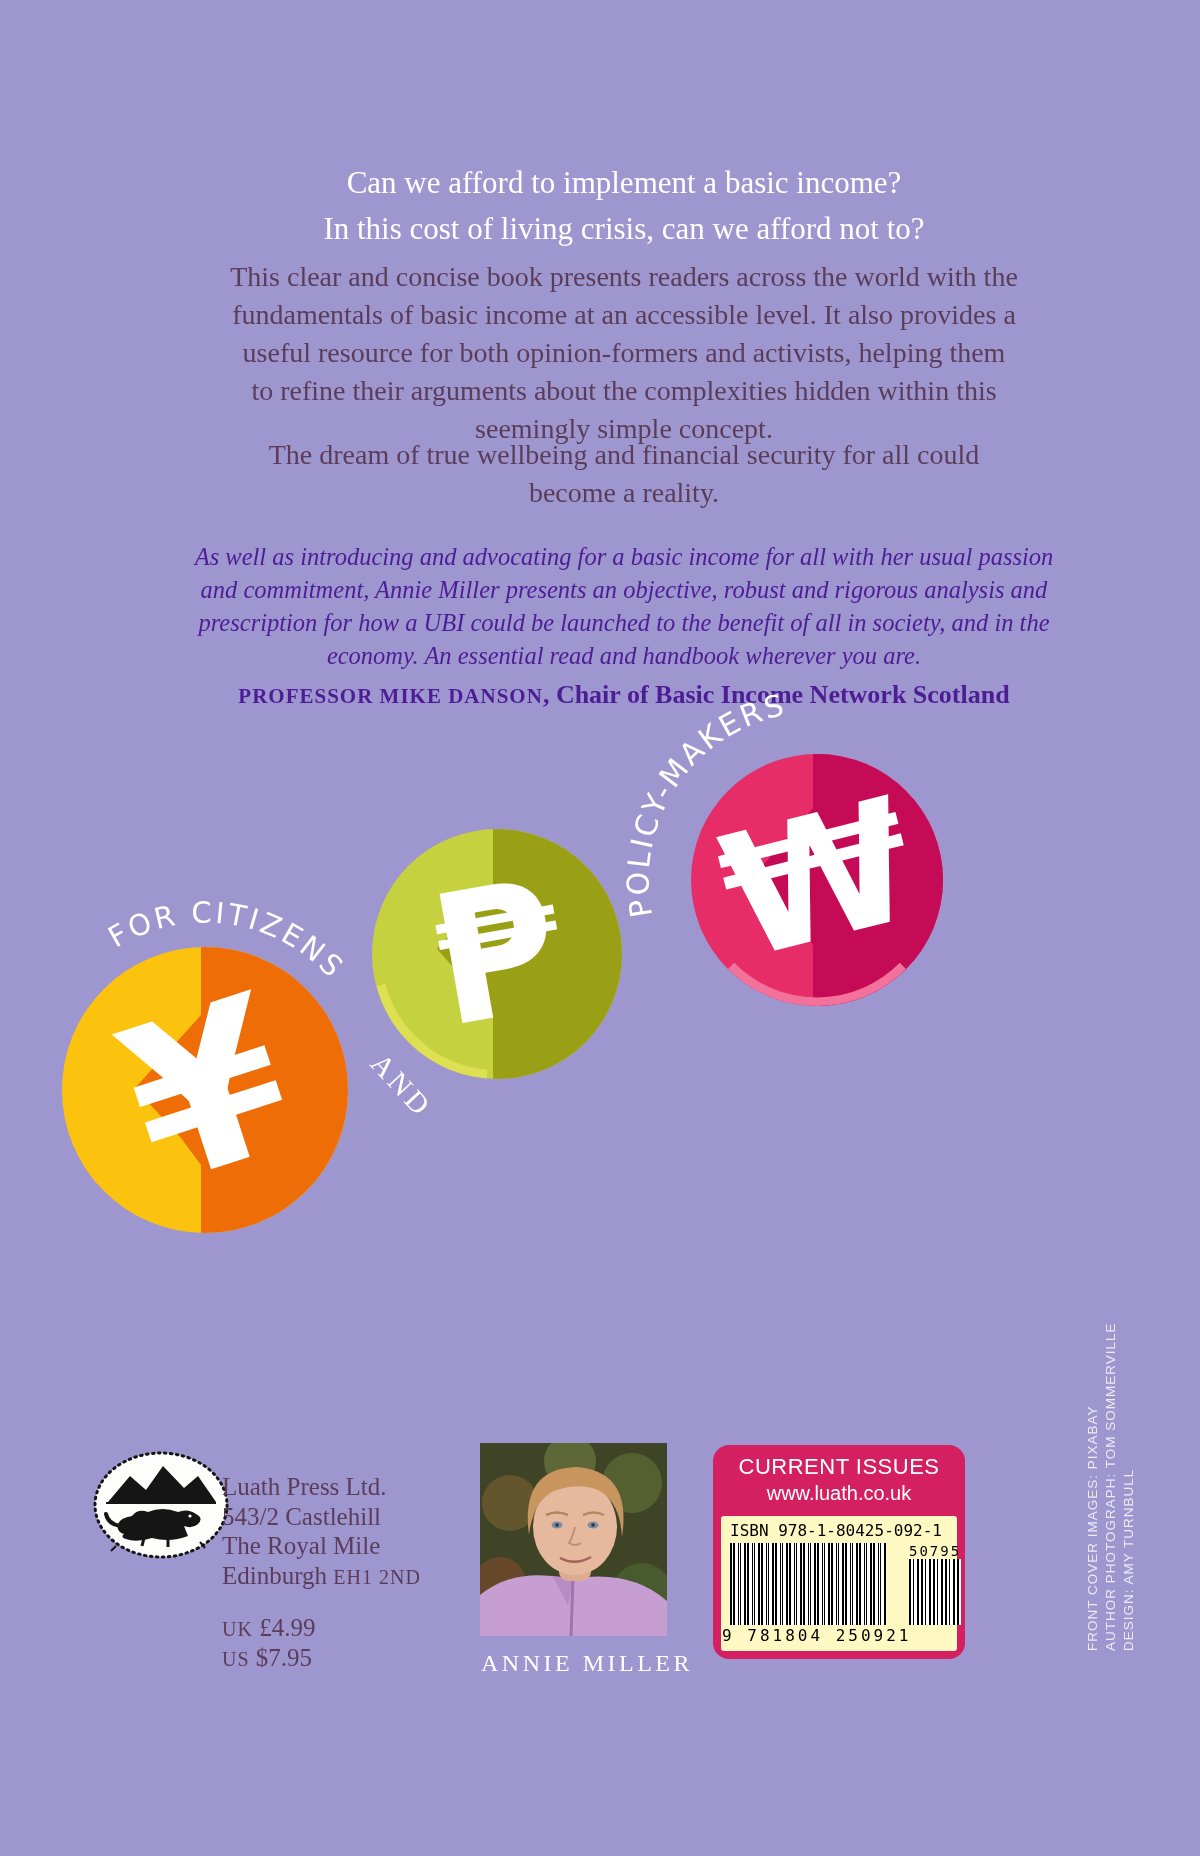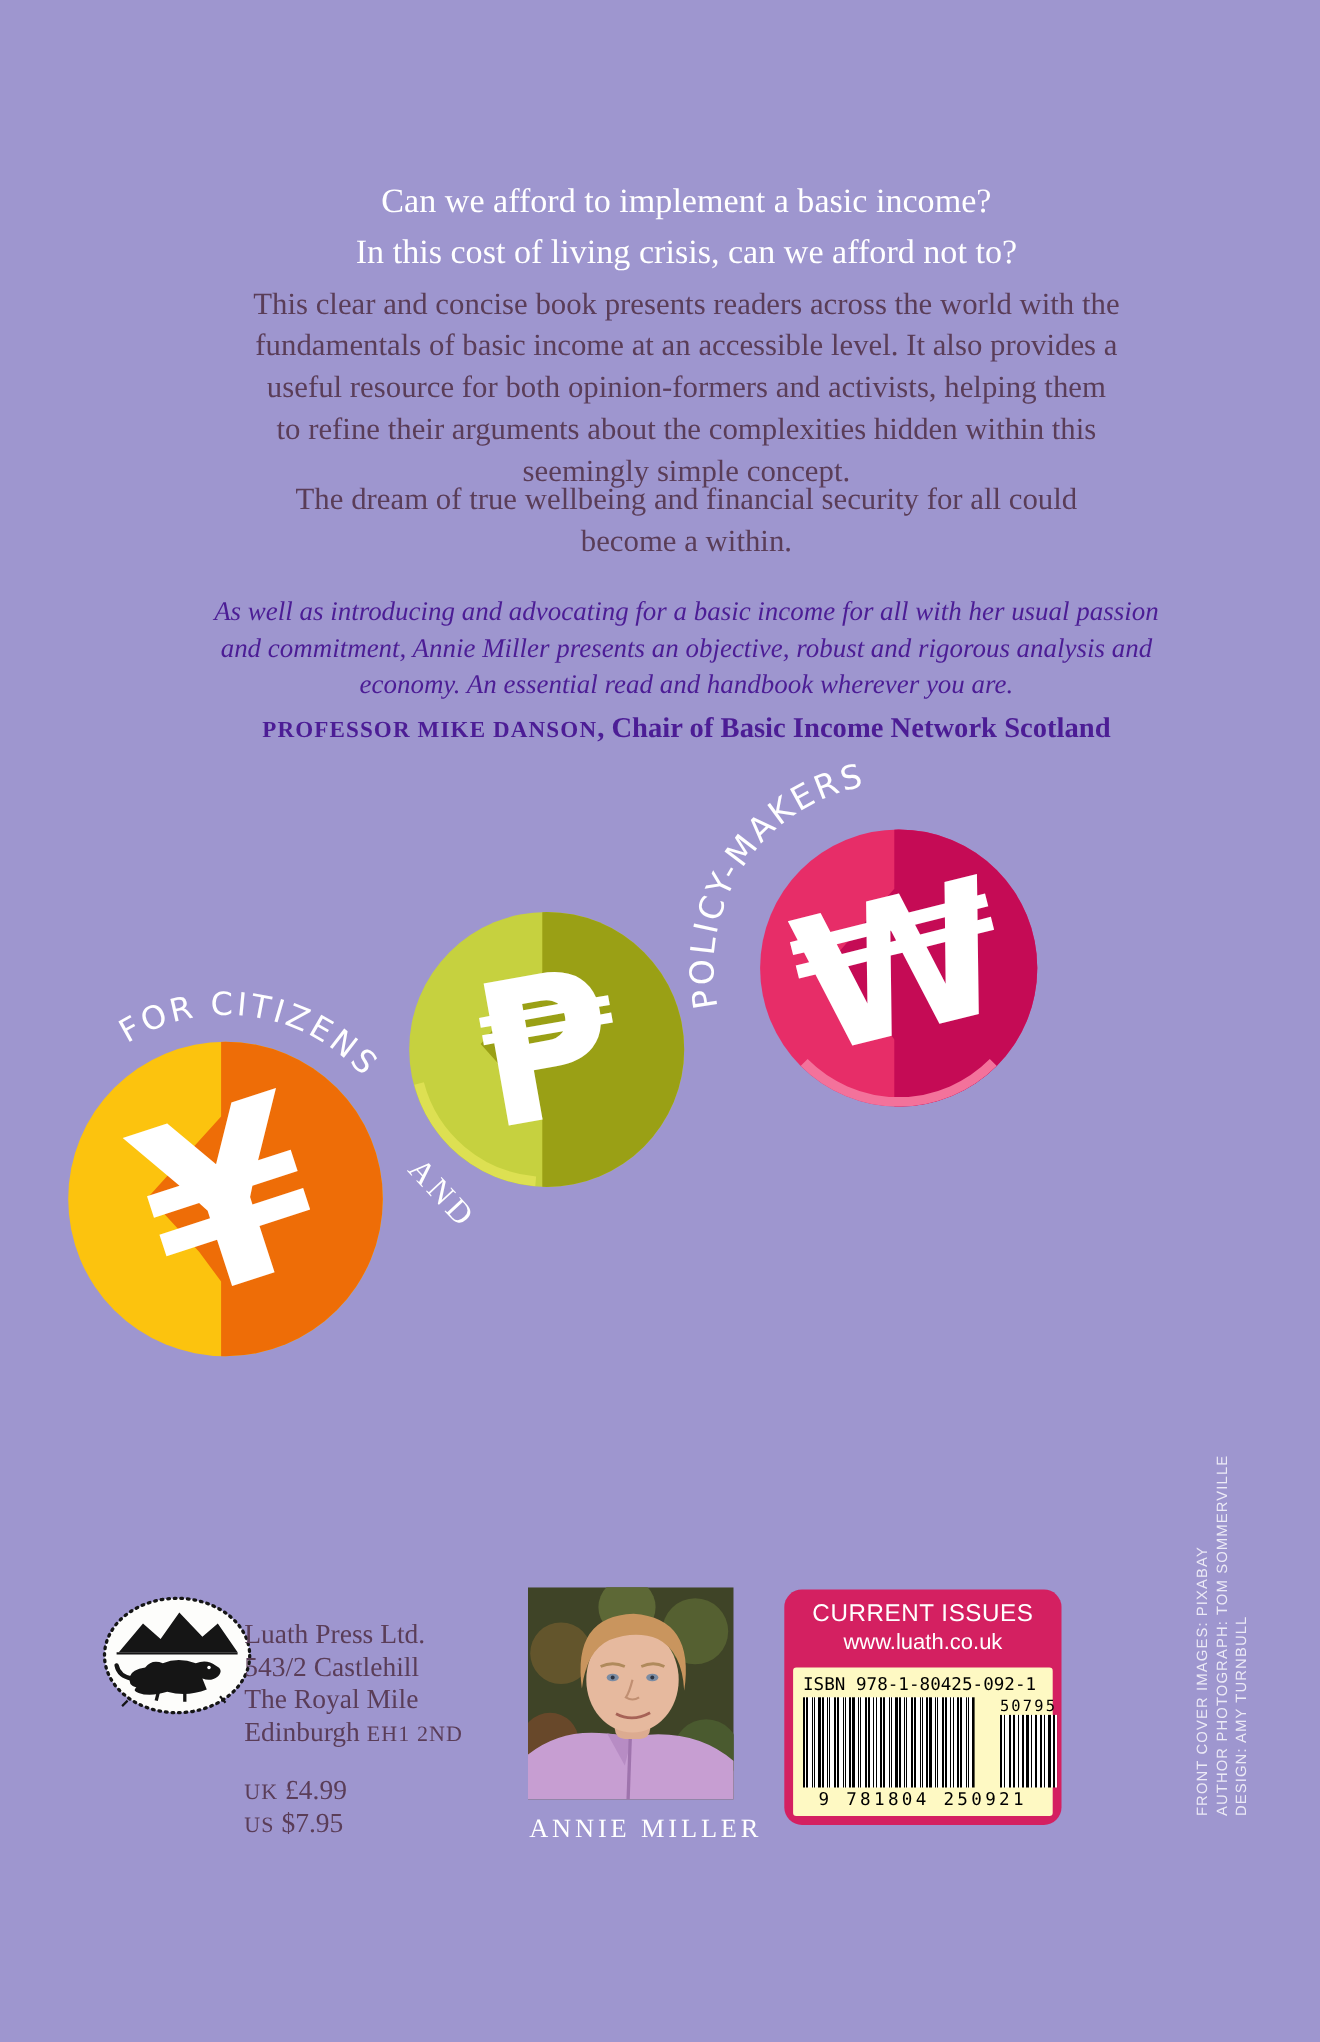--- a/index.html
+++ b/index.html
@@ -74,21 +74,21 @@
     font-family:"DejaVu Sans Mono", monospace; font-size:14px;
     height:16px; text-align:center; letter-spacing:2px;
   }
   .addon-bars {
     flex:1;
     background:repeating-linear-gradient(90deg,
       #000 0 2px, #fff 2px 4px, #000 4px 5px, #fff 5px 8px, #000 8px 10px, #fff 10px 12px);
   }
   .isbn-digits {
     font-family:"DejaVu Sans Mono", monospace; font-size:16px;
-    letter-spacing:3px; padding-left:23px; margin-top:1px; white-space:nowrap;
+    letter-spacing:3px; padding-left:1px; margin-top:1px; white-space:nowrap;
   }
 
   .credits {
     position:absolute; left:1084px; top:1215px; height:436px;
     writing-mode:vertical-rl; transform:rotate(180deg);
     color:#eceaf6; font-family:"Liberation Sans", sans-serif;
     font-size:13.5px; letter-spacing:1px; line-height:18px;
   }
 </style>
 </head>
@@ -104,26 +104,27 @@
   <div class="centerblock para1">
     <div>This clear and concise book presents readers across the world with the</div>
     <div>fundamentals of basic income at an accessible level. It also provides a</div>
     <div>useful resource for both opinion-formers and activists, helping them</div>
     <div>to refine their arguments about the complexities hidden within this</div>
     <div>seemingly simple concept.</div>
   </div>
 
   <div class="centerblock para2">
     <div>The dream of true wellbeing and financial security for all could</div>
-    <div>become a within.</div>
+    <div>become a reality.</div>
   </div>
 
   <div class="centerblock quote">
     <div>As well as introducing and advocating for a basic income for all with her usual passion</div>
     <div>and commitment, Annie Miller presents an objective, robust and rigorous analysis and</div>
+    <div>prescription for how a UBI could be launched to the benefit of all in society, and in the</div>
     <div>economy. An essential read and handbook wherever you are.</div>
     <div class="attribution"><span class="name">PROFESSOR MIKE DANSON</span><span>, Chair of Basic Income Network Scotland</span></div>
   </div>
 
   <svg class="badge" style="left:-5px; top:880px;" width="420" height="420" viewBox="0 0 420 420">
     <defs>
         <clipPath id="clipYen">
           <circle cx="210" cy="210" r="143"></circle>
         </clipPath>
       </defs>

